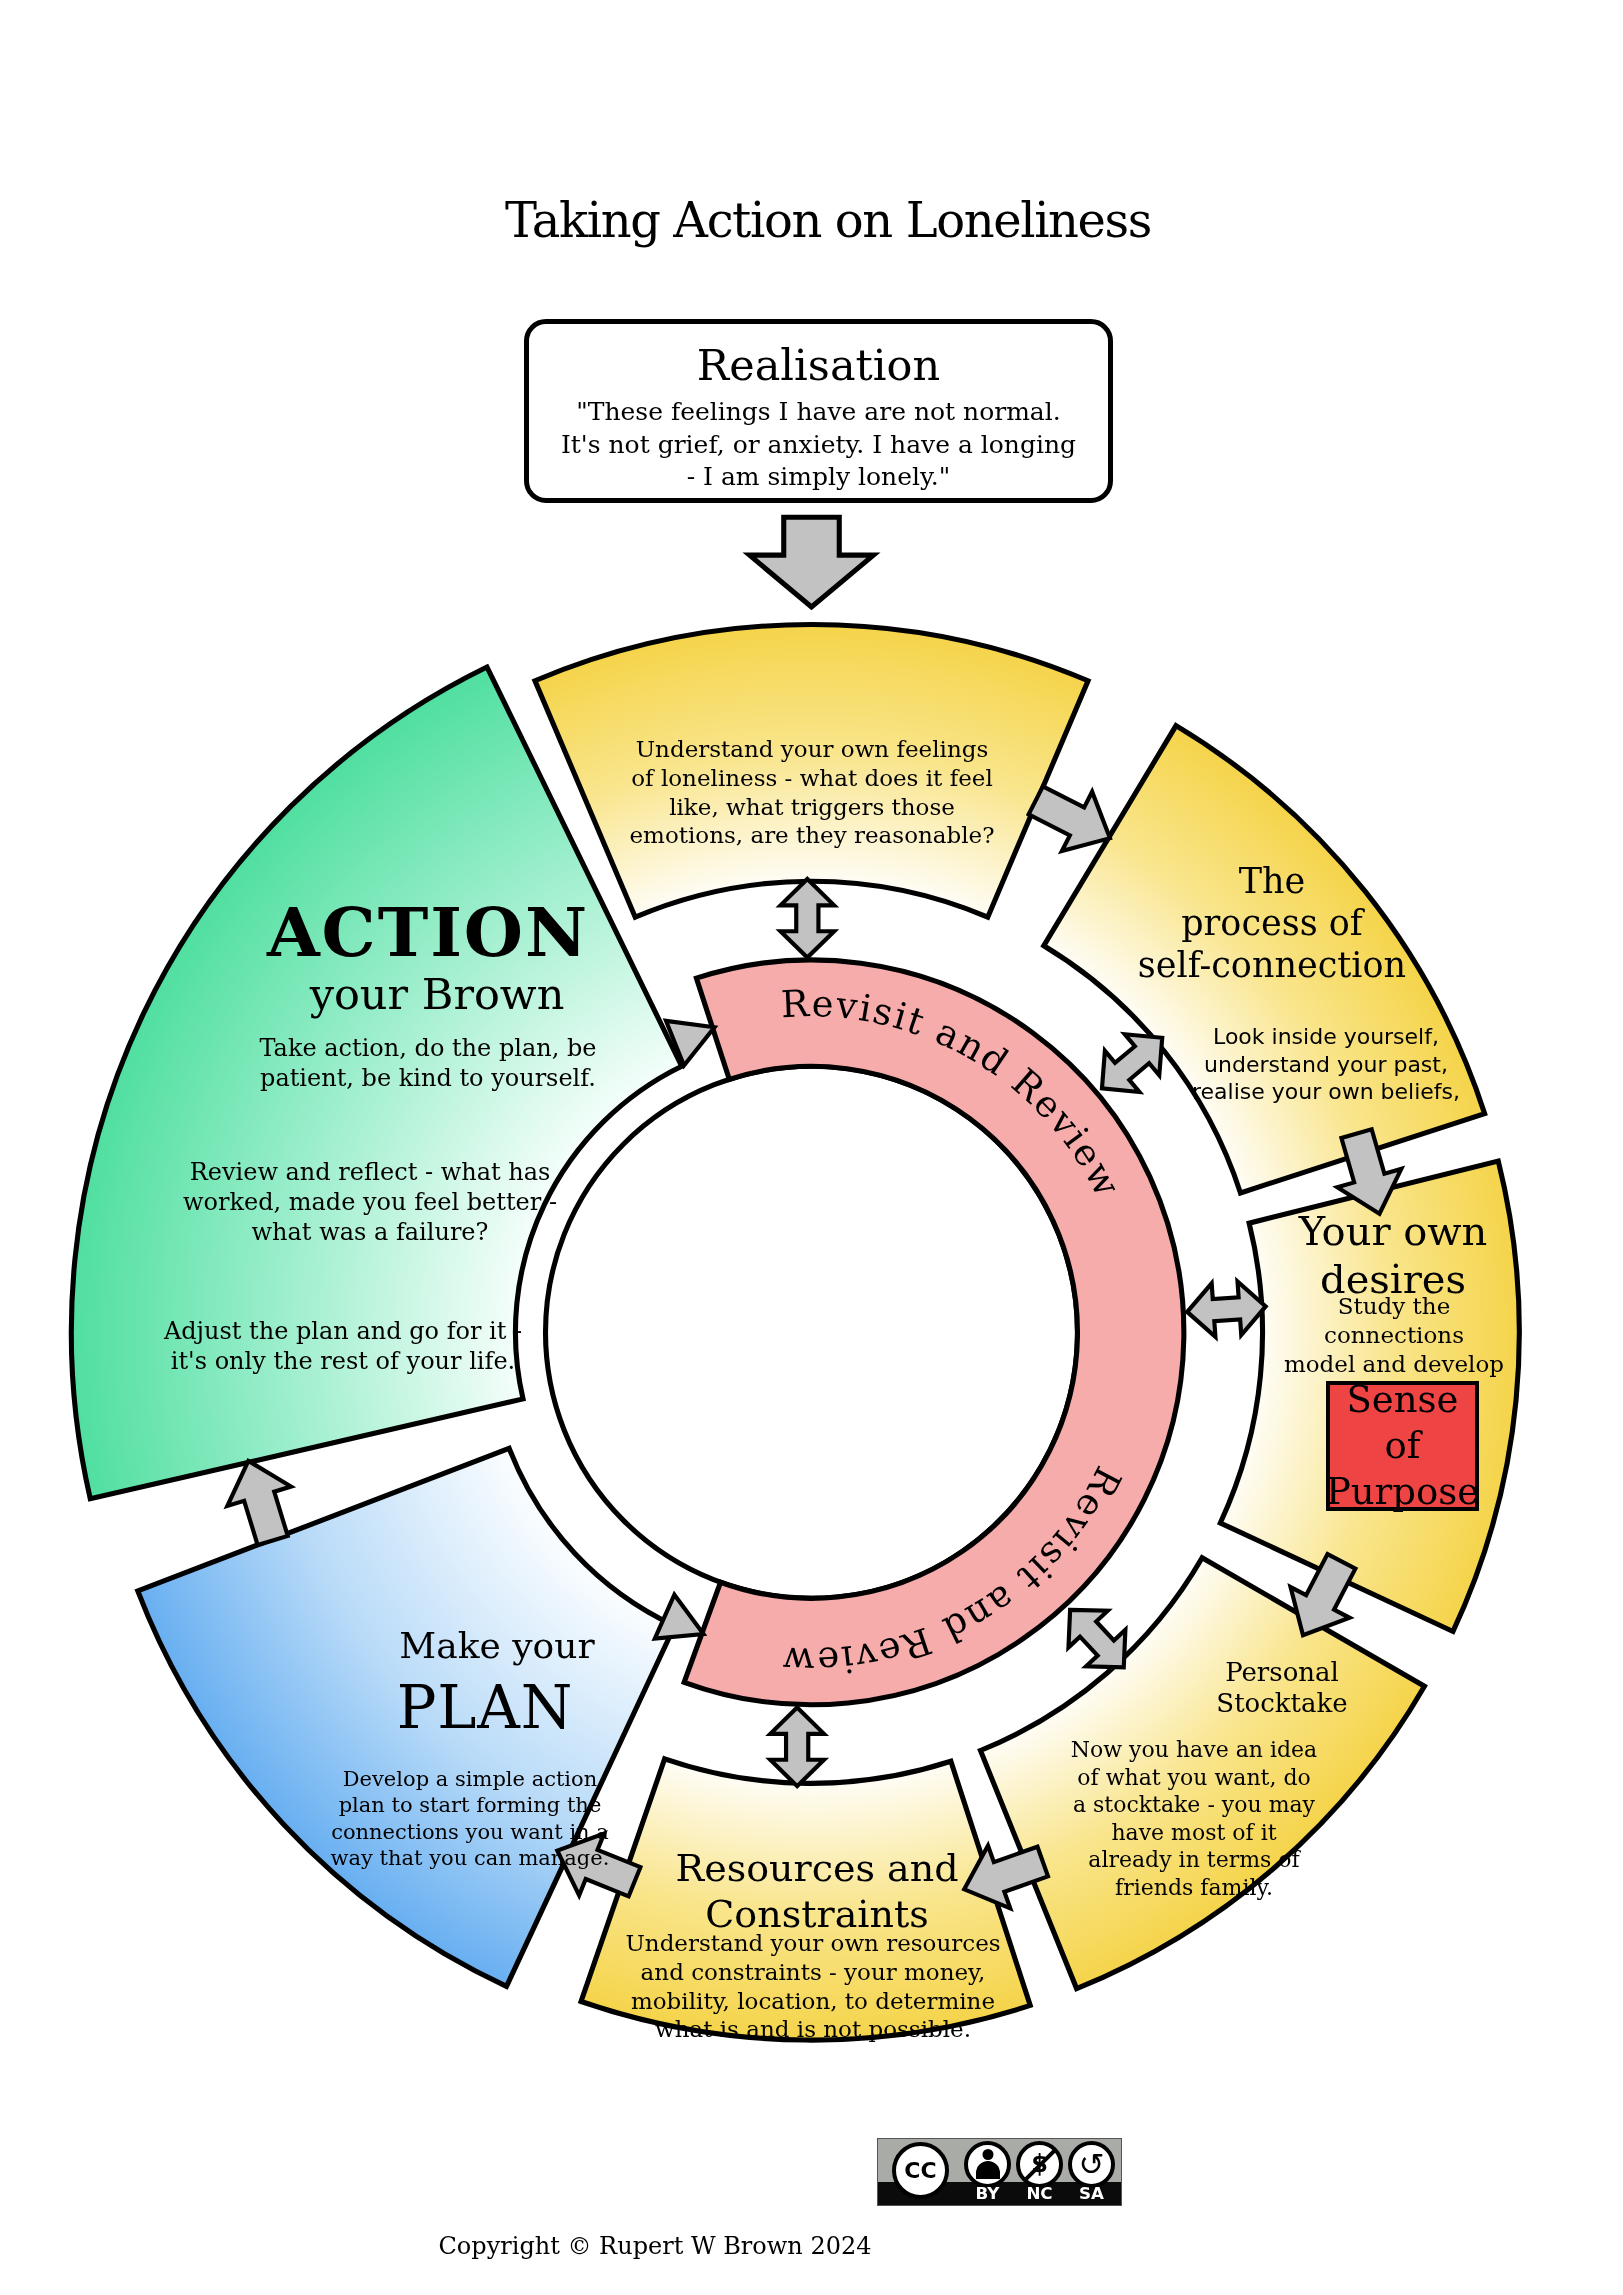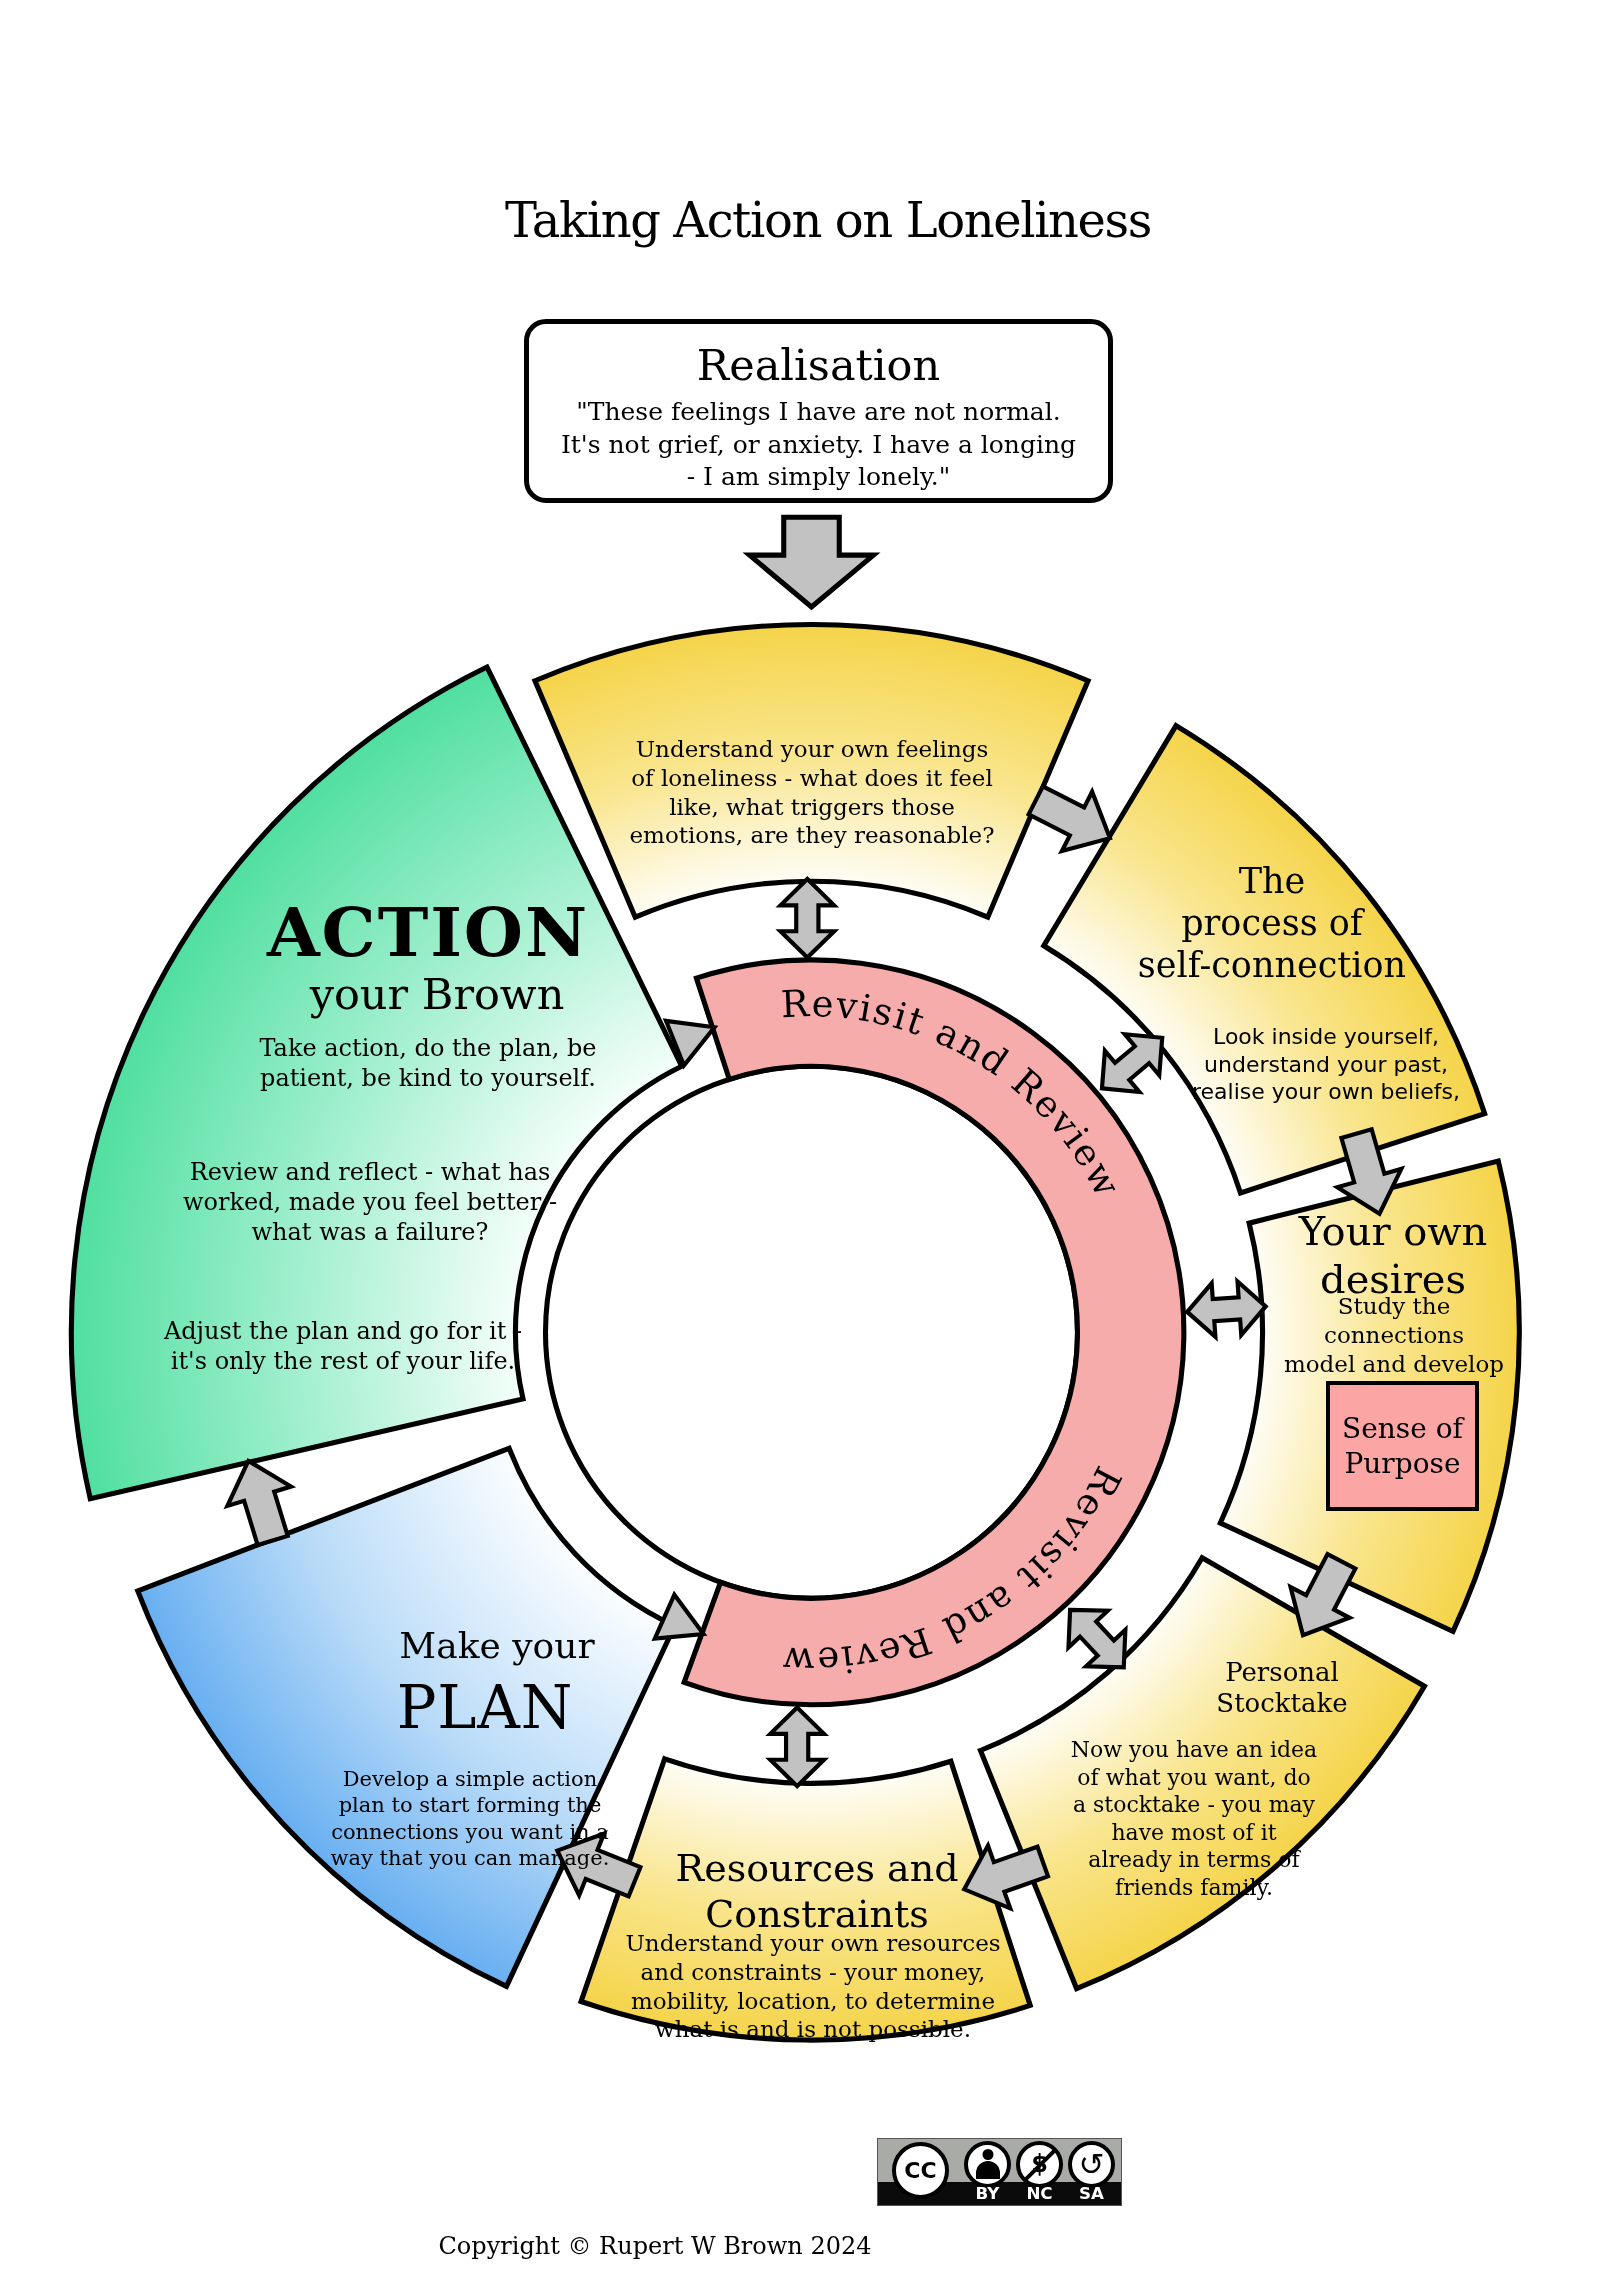--- a/index.html
+++ b/index.html
@@ -15,22 +15,22 @@
     box-sizing:border-box;border:5.1px solid #000;border-radius:22px;background:#fff;
     display:flex;flex-direction:column;align-items:center;justify-content:flex-start;padding-top:17.6px;}
   .realisation-heading{font-size:43px;line-height:1.1;}
   .realisation-quote{font-size:25px;line-height:1.3;margin-top:7.4px;white-space:pre-line;text-align:center;}
 
   .seg-heading{font-size:38px;line-height:1.2;}
   .seg-body{font-size:23px;line-height:1.25;}
   .sans{font-family:"DejaVu Sans", sans-serif;}
 
   .sop-box{position:absolute;left:1326px;top:1381px;width:153px;height:130px;box-sizing:border-box;
-    background:#fca5a5;border:4.2px solid #000;display:flex;align-items:center;justify-content:center;
-    font-size:28px;line-height:1.25;text-align:center;white-space:pre-line;}
+    background:#ef4444;border:4.2px solid #000;display:flex;align-items:center;justify-content:center;
+    font-size:37px;line-height:1.25;text-align:center;white-space:pre-line;}
 
   .footer-copyright{font-size:24px;}
 
   .cc-badge{position:absolute;left:877px;top:2138px;width:245px;height:68px;background:#A9ACA6;
     box-sizing:border-box;border:0.9px solid #555;}
   .cc-strip{position:absolute;left:0;bottom:0;width:100%;height:23px;background:#0b0b0b;}
   .cc-circle{position:absolute;border-radius:50%;background:#fff;border:4.6px solid #000;
     display:flex;align-items:center;justify-content:center;box-sizing:border-box;
     font-family:"DejaVu Sans", sans-serif;font-weight:bold;}
   .cc-main{left:14px;top:2.8px;width:57px;height:57px;font-size:22px;z-index:2;}

